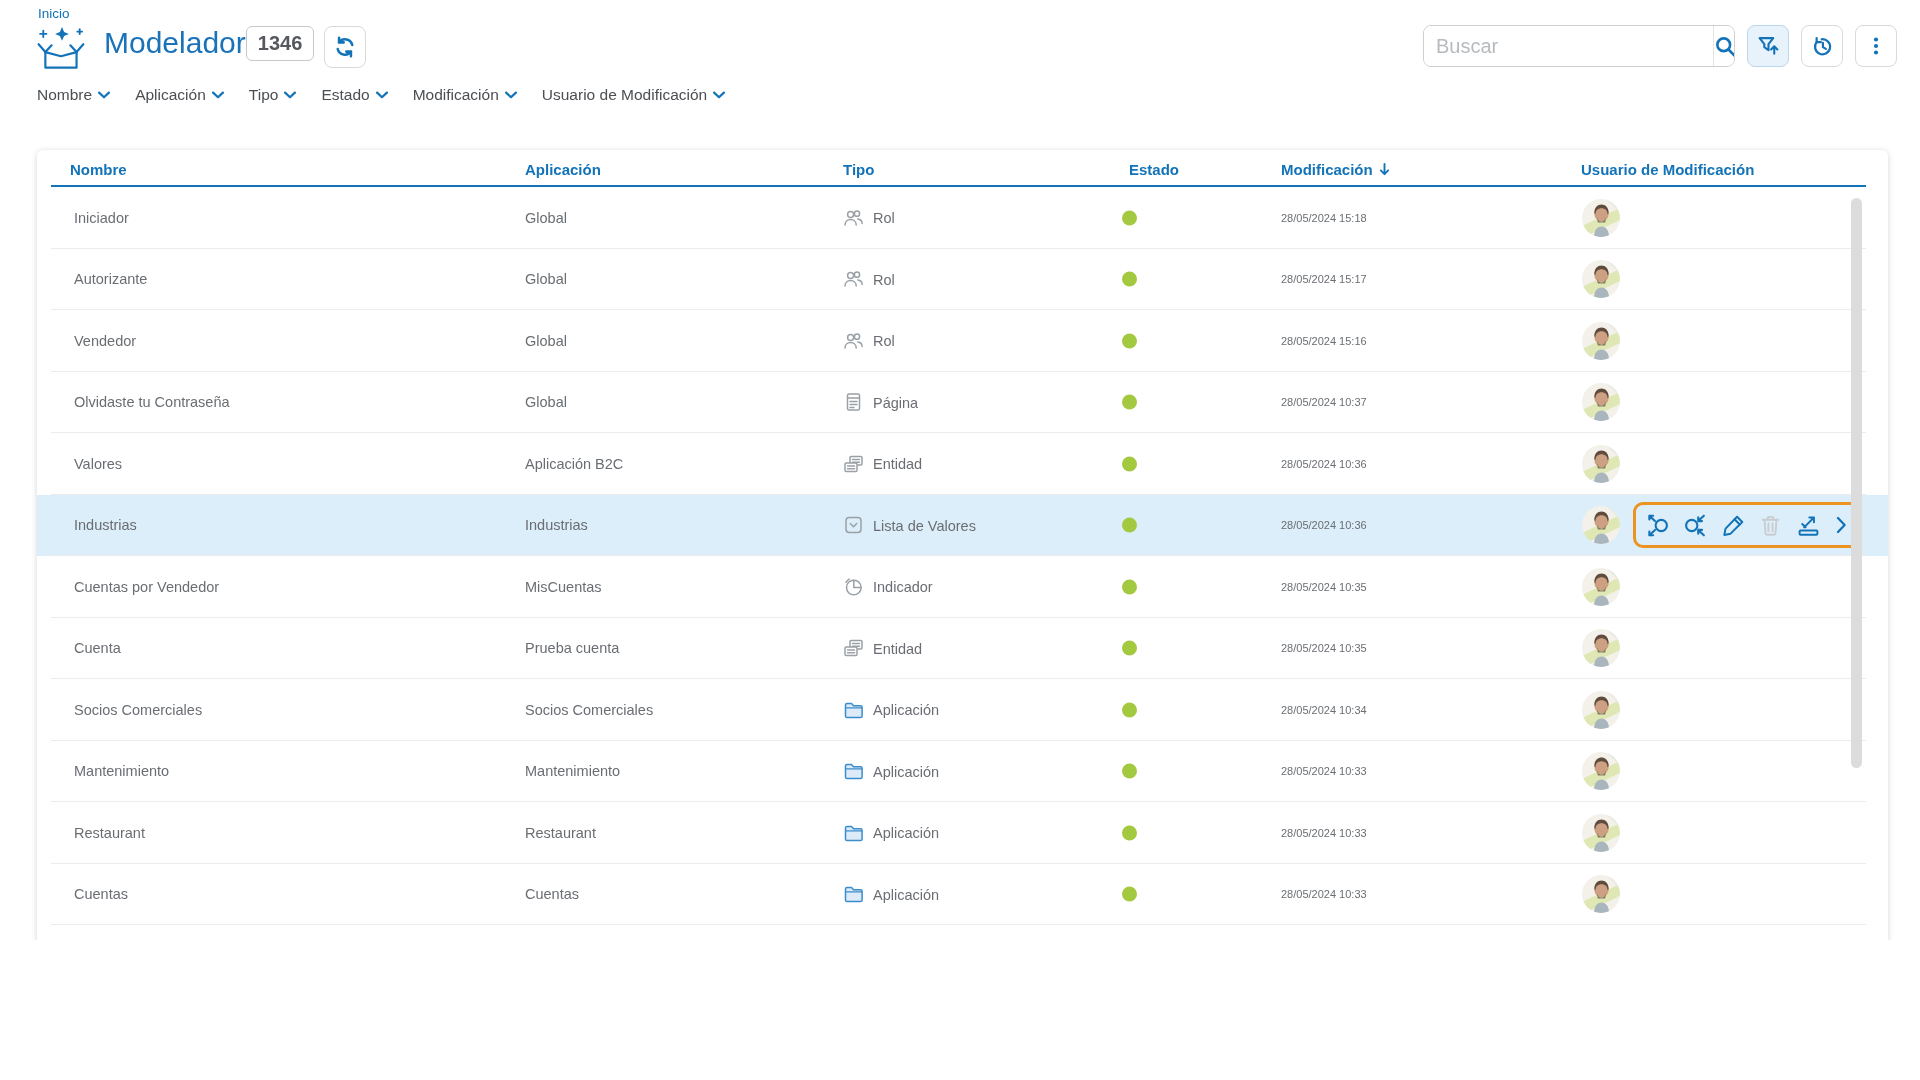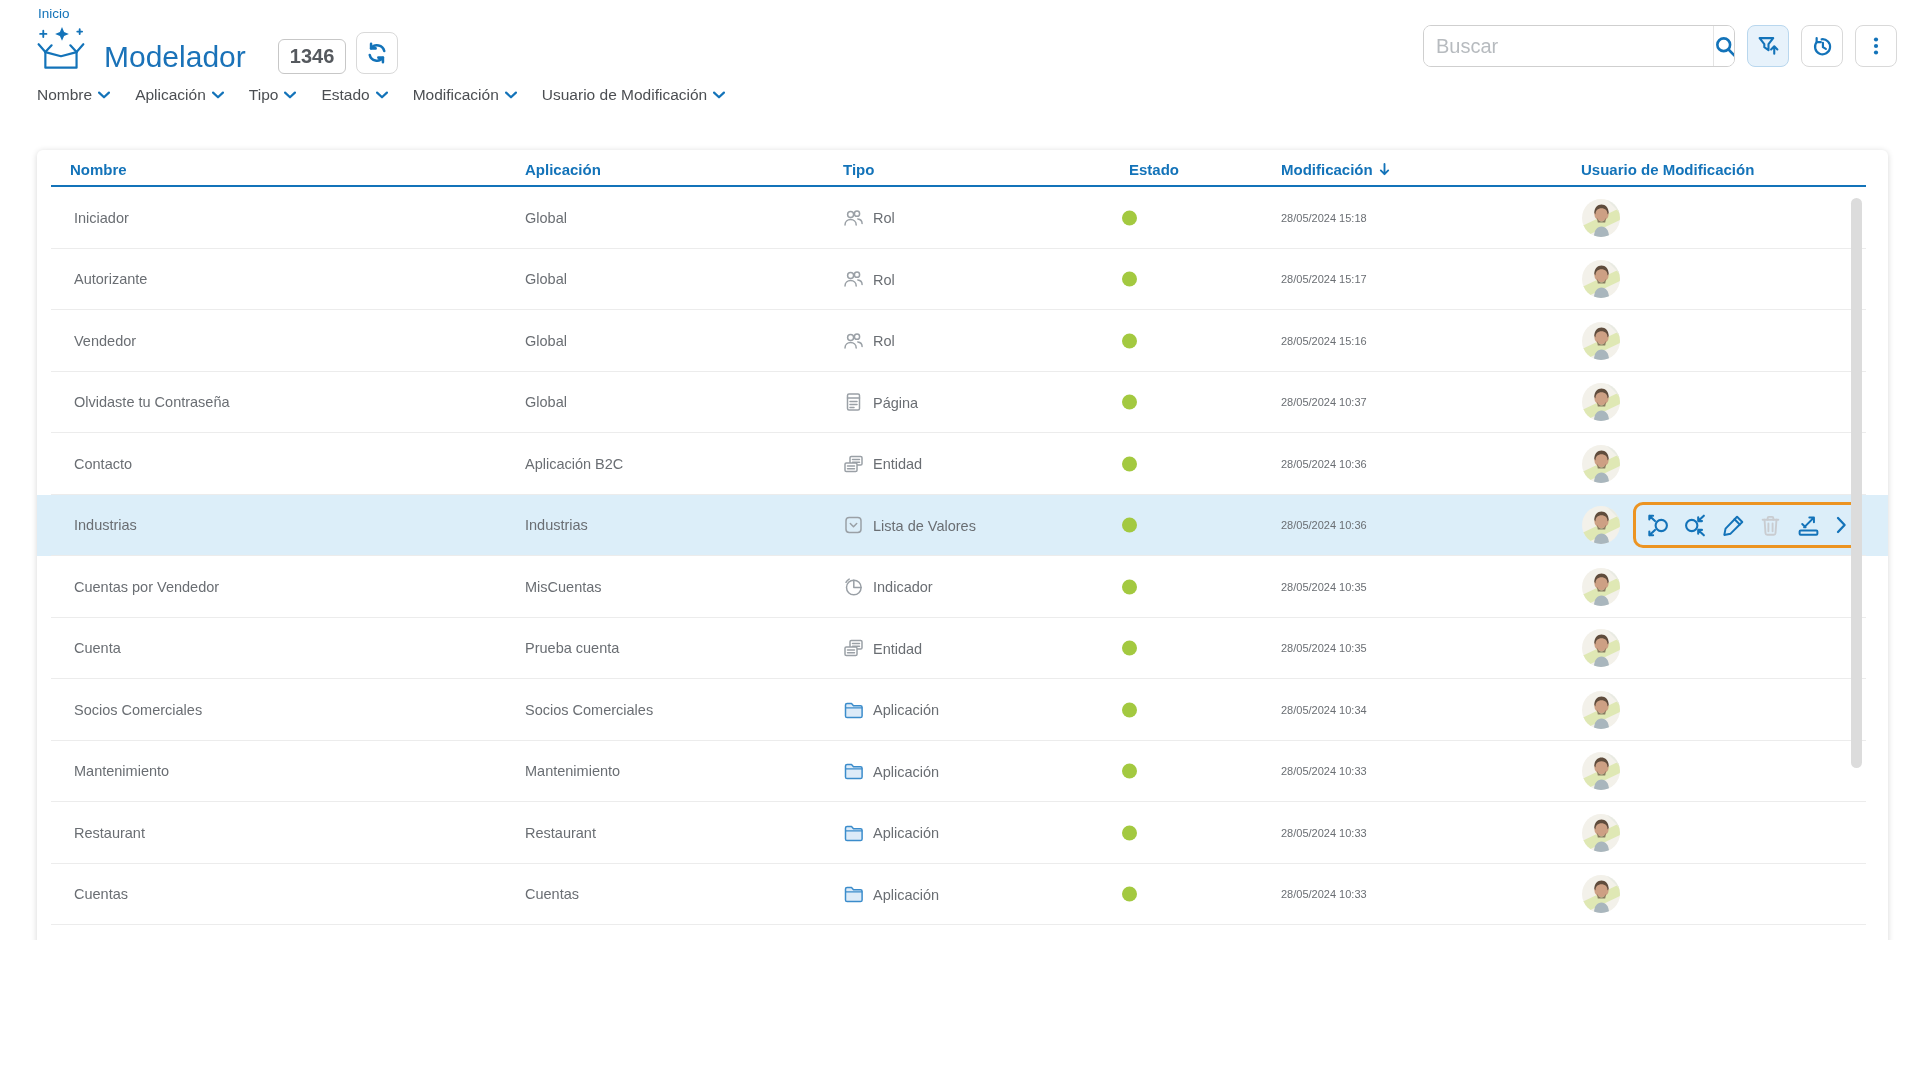--- a/index.html
+++ b/index.html
@@ -4,24 +4,24 @@
 <style>
   * { margin:0; padding:0; box-sizing:border-box; }
   html,body { background:#fff; }
   body { font-family:"Liberation Sans", sans-serif; }
   #app { position:relative; width:1920px; height:940px; background:#ffffff; overflow:hidden; }
 
   
   .breadcrumb { position:absolute; left:38px; top:6px; font-size:13.5px; color:#1373B9; cursor:pointer; }
 
   
-  .title-row { position:absolute; left:36px; top:26px; display:flex; align-items:flex-end; }
+  .title-row { position:absolute; left:36px; top:26px; display:flex; align-items:flex-start; }
   .logo { width:52px; height:48px; }
   .page-title { font-size:30px; color:#1A72B8; margin-left:16px; }
-  .count-badge { margin-left:32px; border:1px solid #c7c7c7; border-radius:6px; padding:5px 11px;
+  .count-badge { margin-left:0; border:1px solid #c7c7c7; border-radius:6px; padding:5px 11px;
                  font-size:20px; font-weight:bold; color:#55595e; background:#fff; }
   .icon-btn { width:42px; height:42px; border:1px solid #d9d9d9; border-radius:8px; background:#fff;
               display:flex; align-items:center; justify-content:center; cursor:pointer; }
   .refresh-btn { margin-left:10px; }
 
   .search-cluster { position:absolute; left:1423px; top:25px; display:flex; gap:12px; align-items:center; }
   .search-group { width:312px; height:42px; border:1px solid #cfcfcf; border-radius:8px; display:flex; overflow:hidden; background:#fff; }
   .search-input { flex:1; border:none; outline:none; padding:0 12px; font-size:20px; color:#555;
                   font-family:"Liberation Sans", sans-serif; }
   .search-input::placeholder { color:#b7bbbf; }
@@ -325,21 +325,21 @@
         <path d="M24 0 L38 0 L38 14 Z" fill="#e9ebe3"></path>
         <circle cx="19.5" cy="15" r="7.2" fill="#cda084"></circle>
         <path d="M12.3 14 c0-5.5 3.2-8.6 7.2-8.6 s7.2 3.1 7.2 8.6 l-1.2 1.5 c.1-4.2-2.4-6.3-6-6.3 s-6.1 2.1-6 6.3 Z" fill="#5f4c3c"></path>
         <path d="M14.8 18.5 c1 2.6 3 4 4.7 4 s3.7-1.4 4.7-4 l-1 5 h-7.4 Z" fill="#6b5645" opacity="0.75"></path>
         <path d="M12 38 c0-7 3.3-10.5 7.5-10.5 S27 31 27 38 Z" fill="#a9b6bd"></path>
       </svg>
     </span>
 
   </div>
         <div class="row" data-type="entidad">
-    <span class="cell c-name">Contacto</span>
+    <span class="cell c-name">Valores</span>
     <span class="cell c-app">Aplicación B2C</span>
     <span class="cell c-type">
 
       <svg class="type-icon ti-entidad" viewBox="0 0 21 21">
         <g fill="none" stroke="#9AA0A6" stroke-width="1.5" stroke-linecap="round" stroke-linejoin="round">
           <rect x="7" y="3" width="12" height="8.5" rx="1.3"></rect>
           <path d="M9.5 6 h7 M9.5 8.8 h7"></path>
           <rect x="2" y="9.5" width="12" height="8.5" rx="1.3" fill="#fff"></rect>
           <path d="M4.5 12.5 h7 M4.5 15.3 h7"></path>
         </g>

